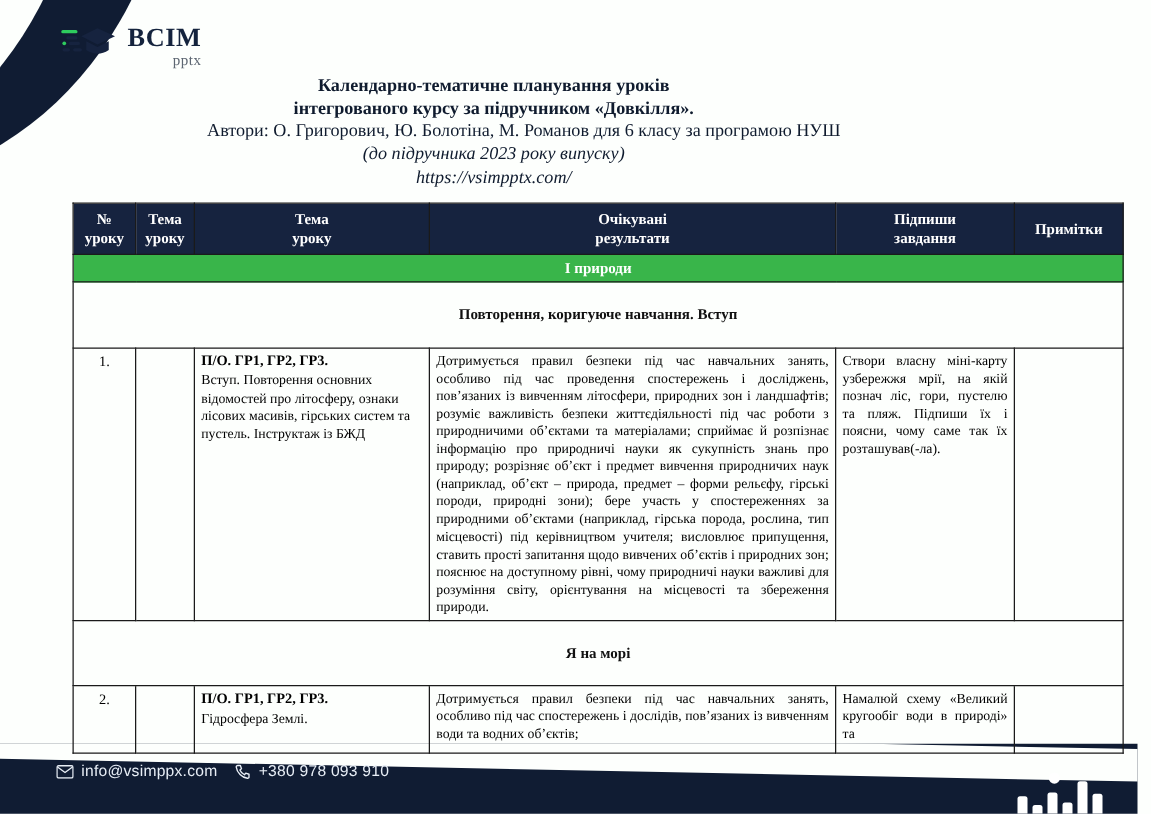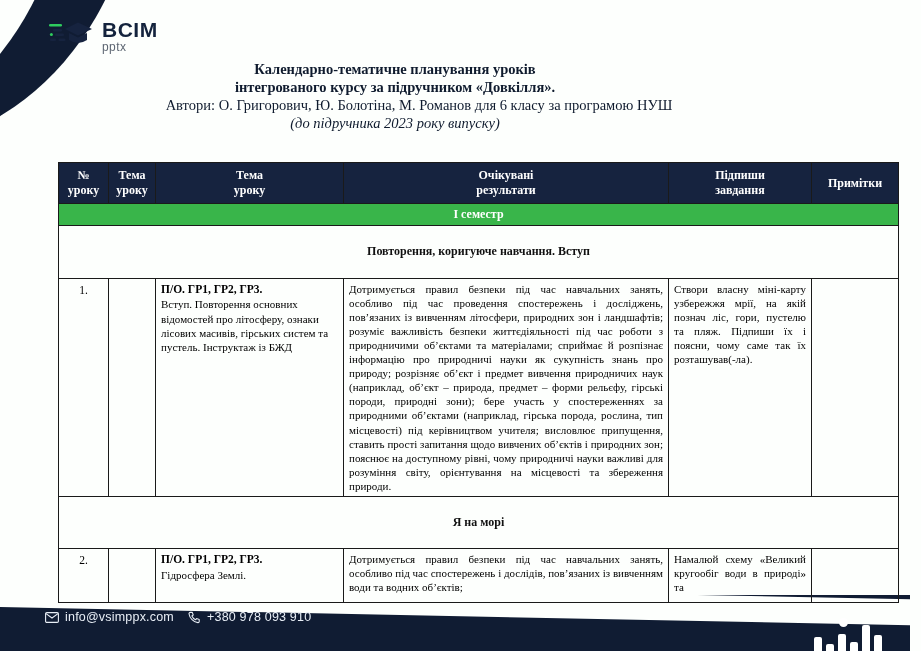--- a/index.html
+++ b/index.html
@@ -43,21 +43,21 @@
   .fi{display:flex;align-items:center;gap:6px;}
   .fi svg{display:block;}
   .footer-bars{
     position:absolute;right:28px;bottom:0;display:flex;align-items:flex-end;gap:4px;height:34px;
   }
   .footer-bars i{display:block;width:8px;background:#ffffff;border-radius:2px 2px 0 0;}
   .dot-mark{position:absolute;width:9px;height:9px;border-radius:50%;background:#fff;}
 
   
   .logo{position:absolute;left:48px;top:18px;z-index:6;display:flex;align-items:center;gap:8px;}
-  .logo-text{line-height:1;font-family:Liberation Sans, sans-serif;}
+  .logo-text{line-height:1;font-family:Liberation Serif, serif;text-align:right;}
   .logo-text .b1{display:block;font-size:21px;font-weight:700;color:#14233d;letter-spacing:.5px;}
   .logo-text .b2{display:block;font-size:12px;color:#5d6672;letter-spacing:.4px;margin-top:1px;}
 
   
   .title-block{
     position:absolute;left:0;top:60px;width:790px;text-align:center;z-index:5;
     color:#0f1b2e;
   }
   .t-line{line-height:1.25;}
   .t-b{font-weight:700;font-size:14.5px;}
@@ -116,20 +116,21 @@
     <span class="b1">BCIM</span>
     <span class="b2">pptx</span>
   </span>
 </div>
 
 <div class="title-block">
   <div class="t-line t-b">Календарно-тематичне планування уроків</div>
   <div class="t-line t-b">інтегрованого курсу за підручником «Довкілля».</div>
   <div class="t-line t-n">Автори: О. Григорович, Ю. Болотіна, М. Романов  для 6 класу за програмою НУШ</div>
   <div class="t-line t-i">(до підручника 2023 року випуску)</div>
+  <div class="t-line t-u">https://vsimpptx.com/</div>
 </div>
 
 <div class="tbl-wrap">
 <table>
   <colgroup>
     <col class="c1">
         <col class="c2">
         <col class="c3">
         <col class="c4">
         <col class="c5">
@@ -157,21 +158,21 @@
         <span>Підпиши</span><br>
         <span>завдання</span>
       </th>
       <th>
         <span>Примітки</span>
       </th>
     </tr>
   </thead>
   <tbody>
     <tr class="band-green">
-      <td colspan="6">I семестр</td>
+      <td colspan="6">I природи</td>
     </tr>
     <tr class="band-plain">
       <td colspan="6">Повторення, коригуюче навчання. Вступ</td>
     </tr>
     <tr>
       <td class="num">1.</td>
       <td></td>
       <td class="topic">
         <b>П/О. ГР1, ГР2, ГР3.</b>
         <span>Вступ. Повторення основних відомостей про літосферу, ознаки лісових масивів, гірських систем та пустель. Інструктаж із БЖД</span>

